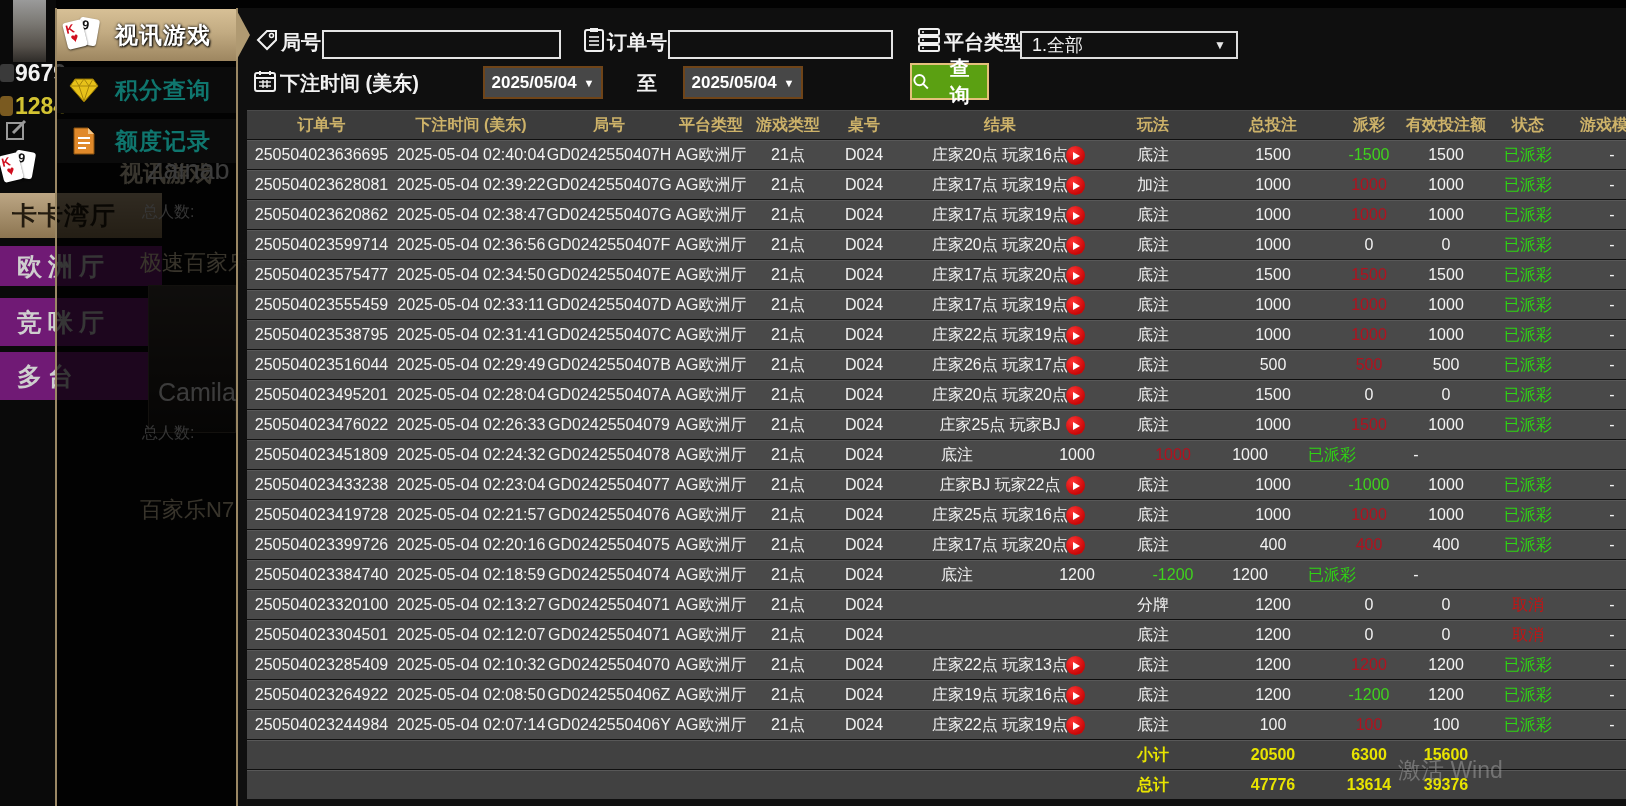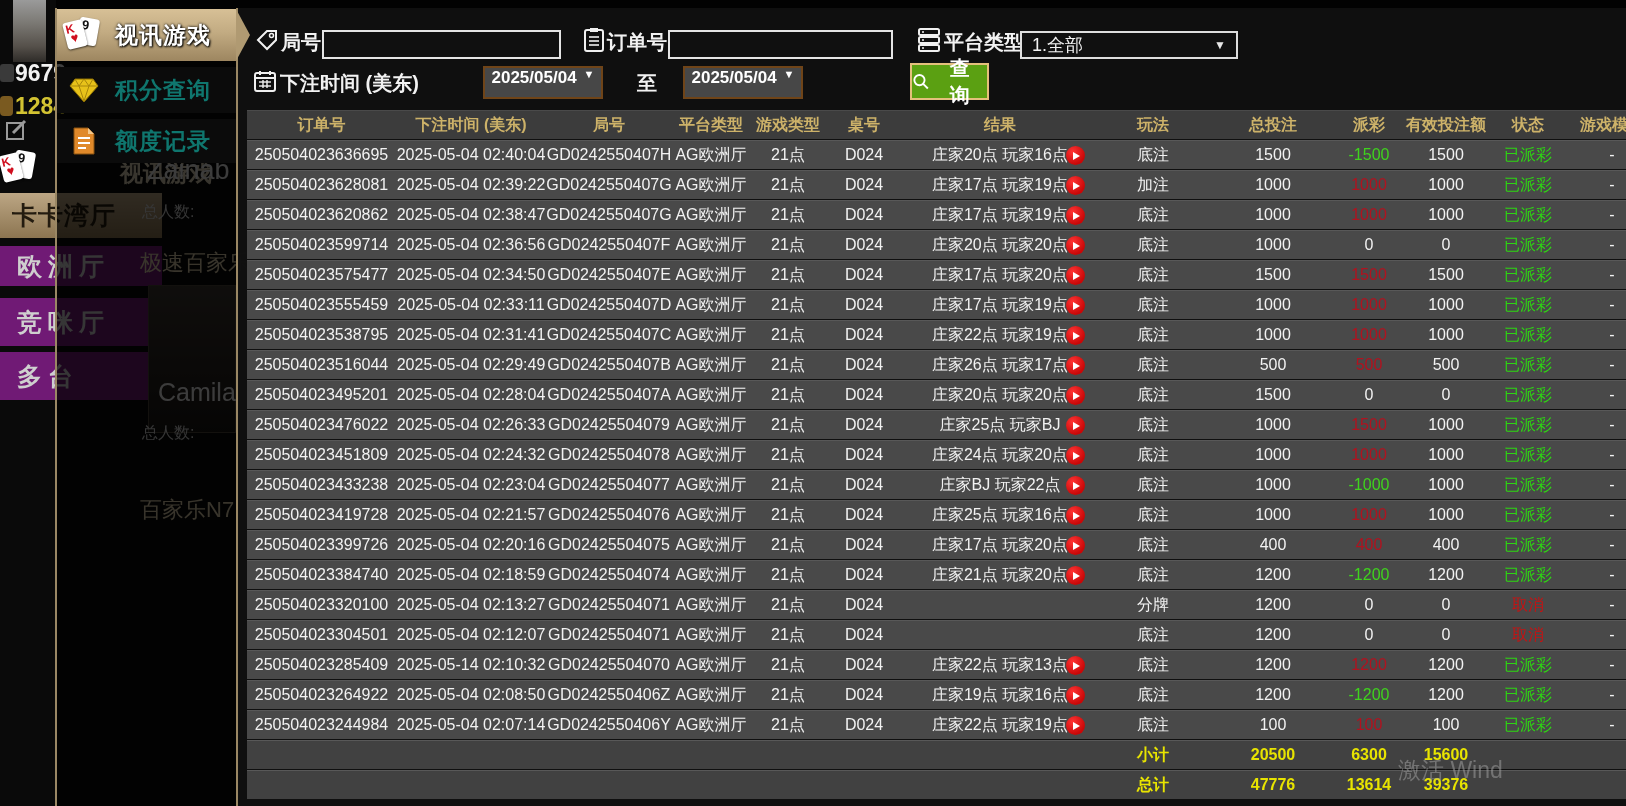--- a/index.html
+++ b/index.html
@@ -57,21 +57,21 @@
   .card-front b { position:absolute; left:5px; top:10px; font-size:13px; line-height:13px; }
 
   
   .flabel { position:absolute; color:#f2f2f2; font-size:20px; font-weight:bold; }
   .ficon { position:absolute; }
   .finput { position:absolute; height:29px; background:rgba(18,18,18,.55); border:2px solid #e4e4e4; color:#eee; font-size:16px; padding:0 8px; }
   .fselect { position:absolute; height:28px; background:#101010; border:2px solid #dedede; color:#f2f2f2;
     font-size:18px; display:flex; align-items:center; padding:0 10px; cursor:pointer; }
   .fselect .arr { margin-left:auto; font-size:12px; color:#e8e8e8; }
   .datebox { position:absolute; width:120px; height:33px; background:#474747; border:2px solid #6f4418;
-    color:#fff; font-size:17px; font-weight:bold; display:flex; justify-content:center; gap:7px; cursor:pointer; }
+    color:#fff; font-size:17px; font-weight:bold; display:flex; align-items:center; justify-content:center; gap:7px; cursor:pointer; }
   .datebox .arr { font-size:11px; }
   #search-btn { position:absolute; left:910px; top:63px; width:79px; height:37px; background:#5ba012;
     border:2px solid #e5c07c; display:flex; align-items:center; justify-content:center; gap:20px; cursor:pointer; }
   #search-btn span { color:#fff; font-size:20px; font-weight:bold; }
 
   
   #table { position:absolute; left:247px; top:110px; width:1440px; }
   .trow { display:flex; height:29px; margin-bottom:1px; background:#494949; border-top:1px solid #585858; }
   .thead { background:#3c3c3c; border-top:1px solid #4a4a4a; }
   .cell { display:flex; align-items:center; justify-content:center; font-size:16px; color:#f2f2f2; white-space:nowrap; overflow:visible; }
@@ -454,24 +454,20 @@
           <div class="cell c12 paid">已派彩</div>
           <div class="cell c13">-</div>
         </div>
         <div class="trow">
           <div class="cell c1">250504023451809</div>
           <div class="cell c2">2025-05-04 02:24:32</div>
           <div class="cell c3">GD02425504078</div>
           <div class="cell c4">AG欧洲厅</div>
           <div class="cell c5">21点</div>
           <div class="cell c6">D024</div>
-          <div class="cell c7">
-            <span class="rtext">庄家24点 玩家20点</span>
-            <span class="play-btn"></span>
-          </div>
           <div class="cell c8">底注</div>
           <div class="cell c9">1000</div>
           <div class="cell c10 pos">1000</div>
           <div class="cell c11">1000</div>
           <div class="cell c12 paid">已派彩</div>
           <div class="cell c13">-</div>
         </div>
         <div class="trow">
           <div class="cell c1">250504023433238</div>
           <div class="cell c2">2025-05-04 02:23:04</div>
@@ -526,24 +522,20 @@
           <div class="cell c12 paid">已派彩</div>
           <div class="cell c13">-</div>
         </div>
         <div class="trow">
           <div class="cell c1">250504023384740</div>
           <div class="cell c2">2025-05-04 02:18:59</div>
           <div class="cell c3">GD02425504074</div>
           <div class="cell c4">AG欧洲厅</div>
           <div class="cell c5">21点</div>
           <div class="cell c6">D024</div>
-          <div class="cell c7">
-            <span class="rtext">庄家21点 玩家20点</span>
-            <span class="play-btn"></span>
-          </div>
           <div class="cell c8">底注</div>
           <div class="cell c9">1200</div>
           <div class="cell c10 neg">-1200</div>
           <div class="cell c11">1200</div>
           <div class="cell c12 paid">已派彩</div>
           <div class="cell c13">-</div>
         </div>
         <div class="trow">
           <div class="cell c1">250504023320100</div>
           <div class="cell c2">2025-05-04 02:13:27</div>
@@ -573,21 +565,21 @@
           </div>
           <div class="cell c8">底注</div>
           <div class="cell c9">1200</div>
           <div class="cell c10 zero">0</div>
           <div class="cell c11">0</div>
           <div class="cell c12 cancel">取消</div>
           <div class="cell c13">-</div>
         </div>
         <div class="trow">
           <div class="cell c1">250504023285409</div>
-          <div class="cell c2">2025-05-14 02:10:32</div>
+          <div class="cell c2">2025-05-04 02:10:32</div>
           <div class="cell c3">GD02425504070</div>
           <div class="cell c4">AG欧洲厅</div>
           <div class="cell c5">21点</div>
           <div class="cell c6">D024</div>
           <div class="cell c7">
             <span class="rtext">庄家22点 玩家13点</span>
             <span class="play-btn"></span>
           </div>
           <div class="cell c8">底注</div>
           <div class="cell c9">1200</div>

